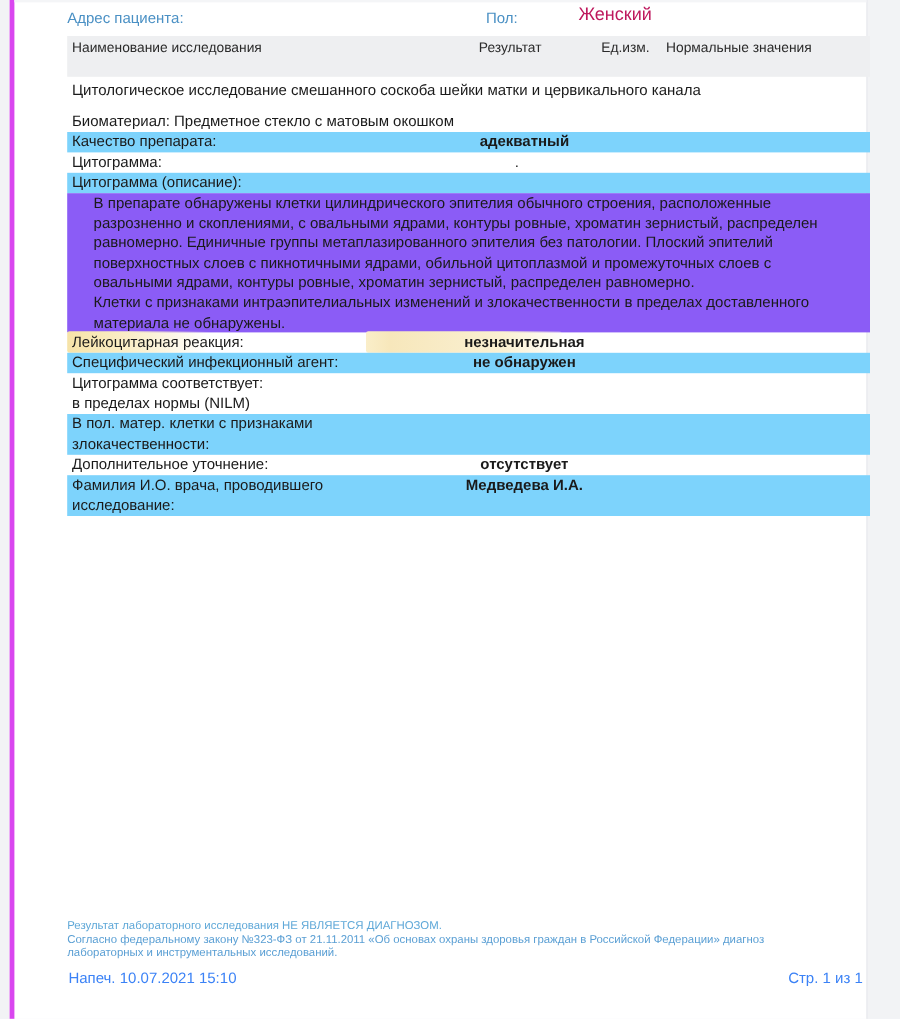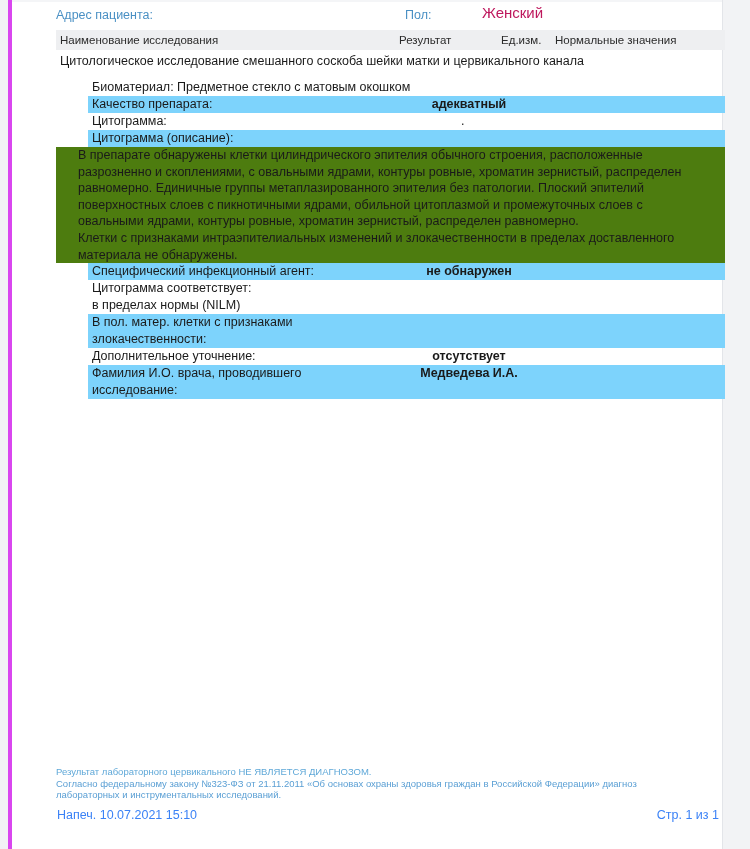--- a/index.html
+++ b/index.html
@@ -39,56 +39,56 @@
   }
   #addr-label { left:44px; top:2px; }
   #sex-label  { left:393px; top:2px; }
   #sex-value  { left:470px; top:0px; }
 
   
   .tbl {
     position:absolute; left:44px; top:30px; width:669px;
   }
   .colhead {
-    position:relative; height:20px; background:#eeeff1;padding-left:11px;
+    position:relative; height:34px; background:#eeeff1;padding-left:11px;
   }
   .colhead span {
     position:absolute; top:3px;
     font-size:11.5px; color:#2b2b2b; line-height:14px;
   }
   .ch-name   { left:4px; }
   .ch-res    { left:343px; }
   .ch-unit   { left:445px; }
   .ch-norm   { left:499px; }
 
   .study-title {
     position:relative; height:21px; padding-top:3px;
     font-size:12.5px; color:#1a1a1a; padding-left:4px; line-height:16px;
   }
   .spacer-6 { height:8px; }
 
   .row {
     position:relative; min-height:17px;
-    font-size:12.5px; color:#1a1a1a; line-height:17px;margin-left:32px;
+    font-size:12.5px; color:#1a1a1a; line-height:17px;
   }
   .row.shade { background:#7dd3fc; }
   .row .rlabel {
     position:absolute; left:4px; top:0; white-space:pre-line;
   }
   .row .rvalue {
     position:absolute; left:286px; top:0;
     font-weight:bold; width:190px; text-align:center;
   }
   .row.two-line { height:34px; }
   .row.one-line { height:17px; }
 
   .freetext {
     position:relative; padding:0 14px 0 22px;
     font-size:12.5px; color:#1a1a1a; line-height:16.6px;
-    background:#4d7c0f;
+    background:#8b5cf6;
   }
   .freetext p { margin:0; }
 
   .dot-val {
     position:absolute; left:373px; top:0; font-size:12.5px; color:#1a1a1a;
   }
 
   
   .hl-left, .hl-right {
     position:absolute; top:-1px; height:18px; z-index:0;
@@ -157,20 +157,26 @@
 
     <div class="row one-line shade">
       <span class="rlabel">Цитограмма (описание):</span>
     </div>
 
     <div class="freetext">
       <p>В препарате обнаружены клетки цилиндрического эпителия обычного строения, расположенные разрозненно и скоплениями, с овальными ядрами, контуры ровные, хроматин зернистый, распределен равномерно. Единичные группы метаплазированного эпителия без патологии. Плоский эпителий поверхностных слоев с пикнотичными ядрами, обильной цитоплазмой и промежуточных слоев с овальными ядрами, контуры ровные, хроматин зернистый, распределен равномерно.</p>
       <p>Клетки с признаками интраэпителиальных изменений и злокачественности в пределах доставленного материала не обнаружены.</p>
     </div>
 
+    <div class="row one-line">
+      <span class="hl-left"></span>
+      <span class="hl-right"></span>
+      <span class="rlabel">Лейкоцитарная реакция:</span>
+      <span class="rvalue">незначительная</span>
+    </div>
 
     <div class="row one-line shade">
       <span class="rlabel">Специфический инфекционный агент:</span>
       <span class="rvalue">не обнаружен</span>
     </div>
 
     <div class="row one-line">
       <span class="rlabel">Цитограмма соответствует:</span>
     </div>
 
@@ -191,21 +197,21 @@
     <div class="row two-line shade">
       <span class="rlabel">Фамилия И.О. врача, проводившего
 исследование:</span>
       <span class="rvalue">Медведева И.А.</span>
     </div>
 
   </div>
 
   <div class="footer">
     <div class="disclaimer">
-      <div class="first">Результат лабораторного цервикального НЕ ЯВЛЯЕТСЯ ДИАГНОЗОМ.</div>
+      <div class="first">Результат лабораторного исследования НЕ ЯВЛЯЕТСЯ ДИАГНОЗОМ.</div>
       <div>Согласно федеральному закону №323-ФЗ от 21.11.2011 «Об основах охраны здоровья граждан в Российской Федерации» диагноз</div>
       <div>лабораторных и инструментальных исследований.</div>
     </div>
     <div class="printline">
       <span class="left">Напеч. 10.07.2021 15:10</span>
       <span class="right">Стр. 1 из 1</span>
     </div>
   </div>
 
 </div>

